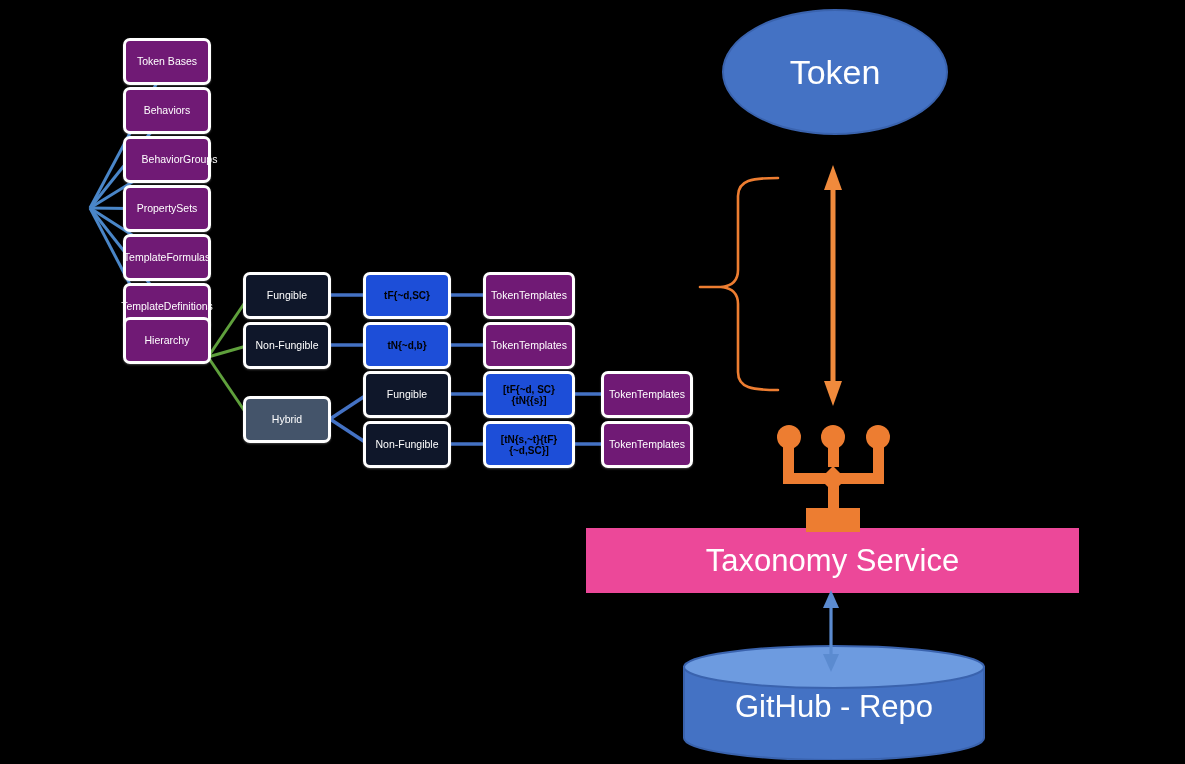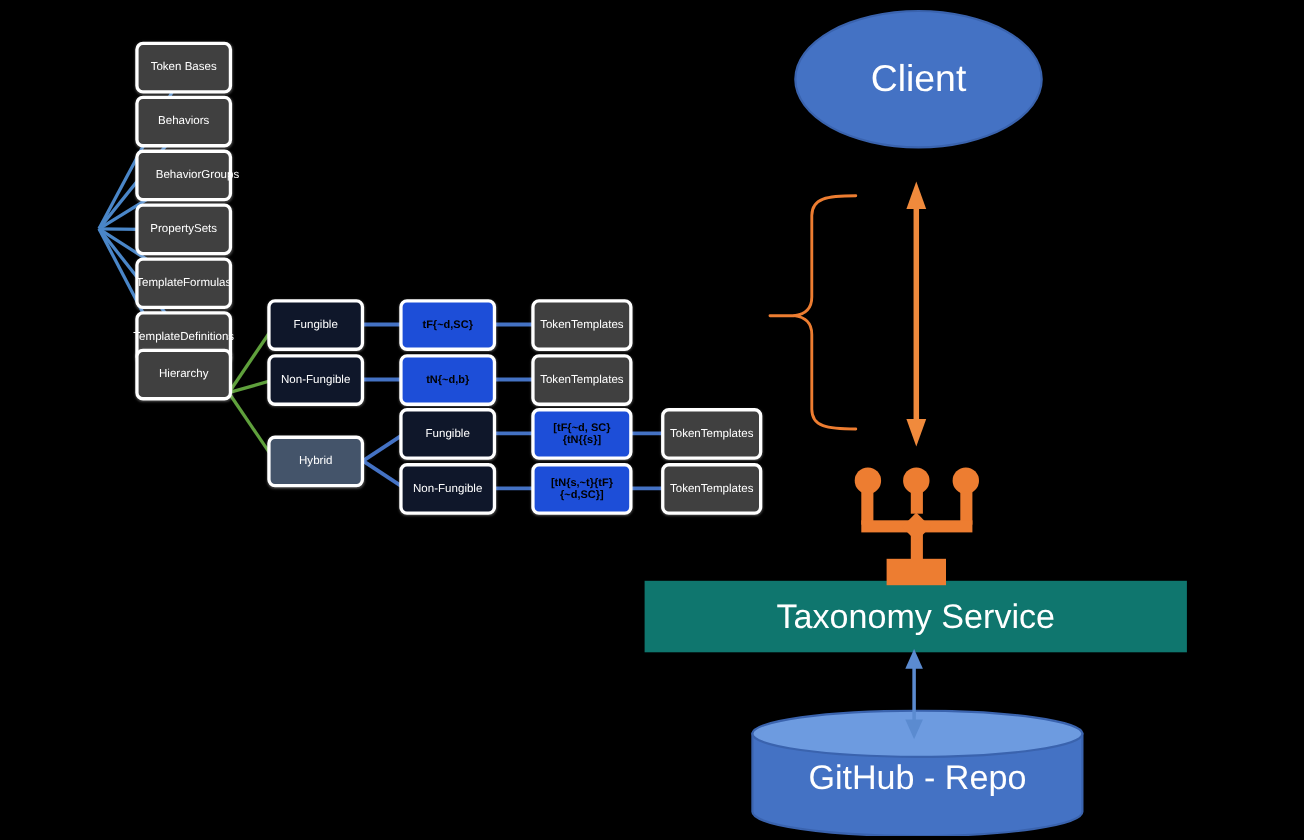--- a/index.html
+++ b/index.html
@@ -24,21 +24,21 @@
     align-items: center;
     justify-content: center;
     text-align: center;
     color: #ffffff;
     border: 3px solid #ffffff;
     box-shadow: 0 1px 2px rgba(255,255,255,0.25);
     z-index: 5;
     line-height: 1.1;
     padding: 1px 3px;
   }
-  .node.blue   { background: #404040; }
+  .node.blue   { background: #701a75; }
   .node.green  { background: #0f172a; }
   .node.orange { background: #1d4ed8; color: #000000; }
   .node.gray   { background: #A5A5A5; }
   .node.dark   { background: #44546A; }
 
   .n-small { font-size: 10.5px; }
   .n-formula { font-size: 10px; font-weight: 700; }
 
   svg.wires {
     position: absolute;
@@ -65,21 +65,21 @@
     background: #4472C4;
     border: 2px solid #3A63AE;
     display: flex;
     align-items: center;
     justify-content: center;
     color: #ffffff;
     z-index: 5;
   }
   .bar-node {
     position: absolute;
-    background: #0f766e;
+    background: #ec4899;
     display: flex;
     align-items: center;
     justify-content: center;
     color: #ffffff;
     z-index: 5;
   }
   .cyl-wrap { position: absolute; z-index: 5; }
   .cyl-label {
     position: absolute;
     left: 0; right: 0;
@@ -188,21 +188,21 @@
     <span>TokenTemplates</span>
   </div>
   <div class="node blue n-small" style="left:601px; top:371px; width:92px; height:47px;">
     <span>TokenTemplates</span>
   </div>
   <div class="node blue n-small" style="left:601px; top:421px; width:92px; height:47px;">
     <span>TokenTemplates</span>
   </div>
 
   <div class="ellipse-node" style="left:722px; top:9px; width:222px; height:122px; font-size:34px;">
-    <span>Client</span>
+    <span>Token</span>
   </div>
 
   <svg class="overlay" viewBox="0 0 1185 764">
 
     <g stroke="#ED7D31" stroke-width="2.6" fill="none" stroke-linecap="round" stroke-linejoin="round">
       <path d="M 778 178
                C 752 178, 738 180, 738 196
                L 738 270
                C 738 282, 730 286, 722 287
                C 730 288, 738 292, 738 304

